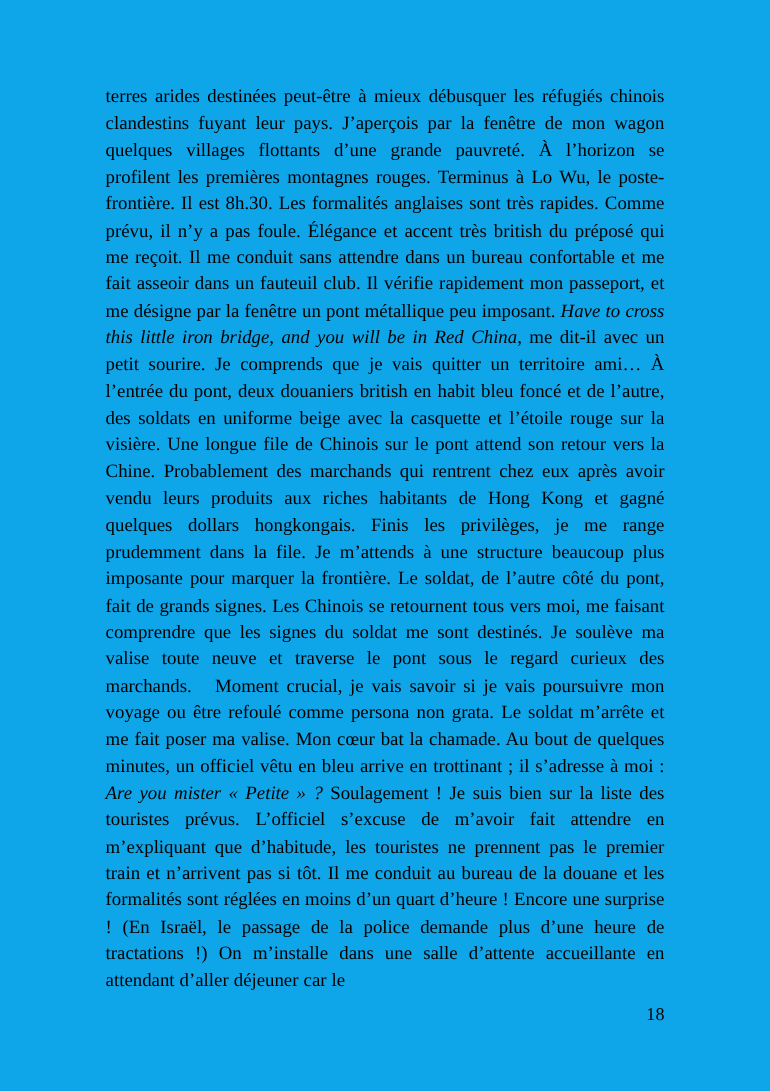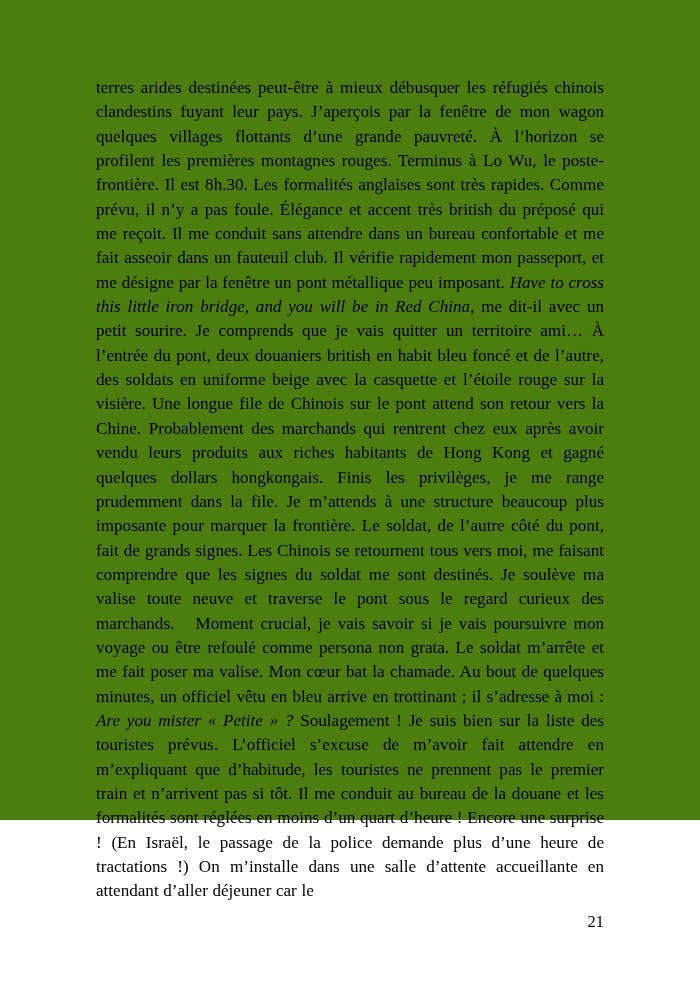--- a/index.html
+++ b/index.html
@@ -14,22 +14,22 @@
     font-family: "Liberation Serif", "DejaVu Serif", serif;
     color: #000000;
     overflow: hidden;
   }
 
   .page {
     position: absolute;
     left: 0;
     top: 0;
     width: 700px;
-    height: 820px;
-    background: #4d7c0f;
+    height: 992px;
+    background: #0ea5e9;
   }
 
   .text-block {
     position: absolute;
     left: 96px;
     top: 76px;
     width: 508px;
   }
 
   .body-paragraph {
@@ -64,15 +64,15 @@
 </style>
 </head>
 <body>
 
 <div class="page">
 
   <div class="text-block">
     <p class="body-paragraph"><span>terres arides destinées peut-être à mieux débusquer les réfugiés chinois clandestins fuyant leur pays. J’aperçois par la fenêtre de mon wagon quelques villages flottants d’une grande pauvreté. À l’horizon se profilent les premières montagnes rouges. Terminus à Lo Wu, le poste-frontière. Il est 8h.30. Les formalités anglaises sont très rapides. Comme prévu, il n’y a pas foule. Élégance et accent très british du préposé qui me reçoit. Il me conduit sans attendre dans un bureau confortable et me fait asseoir dans un fauteuil club. Il vérifie rapidement mon passeport, et me désigne par la fenêtre un pont métallique peu imposant. </span><span class="it">Have to cross this little iron bridge, and you will be in Red China</span><span>, me dit-il avec un petit sourire. Je comprends que je vais quitter un territoire ami… À l’entrée du pont, deux douaniers british en habit bleu foncé et de l’autre, des soldats en uniforme beige avec la casquette et l’étoile rouge sur la visière. Une longue file de Chinois sur le pont attend son retour vers la Chine. Probablement des marchands qui rentrent chez eux après avoir vendu leurs produits aux riches habitants de Hong Kong et gagné quelques dollars hongkongais. Finis les privilèges, je me range prudemment dans la file. Je m’attends à une structure beaucoup plus imposante pour marquer la frontière. Le soldat, de l’autre côté du pont, fait de grands signes. Les Chinois se retournent tous vers moi, me faisant comprendre que les signes du soldat me sont destinés. Je soulève ma valise toute neuve et traverse le pont sous le regard curieux des marchands.</span><span class="wide-gap">   </span><span>Moment crucial, je vais savoir si je vais poursuivre mon voyage ou être refoulé comme persona non grata. Le soldat m’arrête et me fait poser ma valise. Mon cœur bat la chamade. Au bout de quelques minutes, un officiel vêtu en bleu arrive en trottinant ; il s’adresse à moi : </span><span class="it">Are you mister « Petite » ?</span><span> Soulagement ! Je suis bien sur la liste des touristes prévus. L’officiel s’excuse de m’avoir fait attendre en m’expliquant que d’habitude, les touristes ne prennent pas le premier train et n’arrivent pas si tôt. Il me conduit au bureau de la douane et les formalités sont réglées en moins d’un quart d’heure ! Encore une surprise ! (En Israël, le passage de la police demande plus d’une heure de tractations !) On m’installe dans une salle d’attente accueillante en attendant d’aller déjeuner car le</span></p>
   </div>
 
-  <div class="page-number">21</div>
+  <div class="page-number">18</div>
 
 </div>
 
 </body></html>

